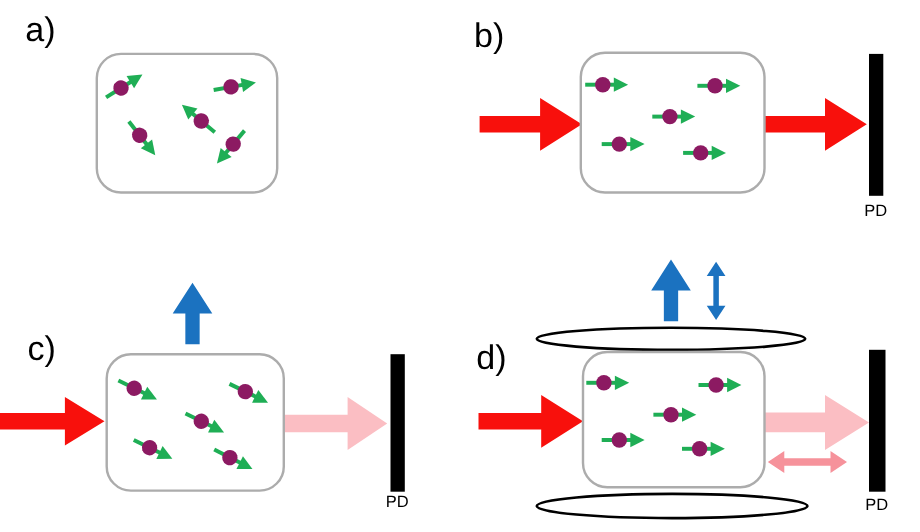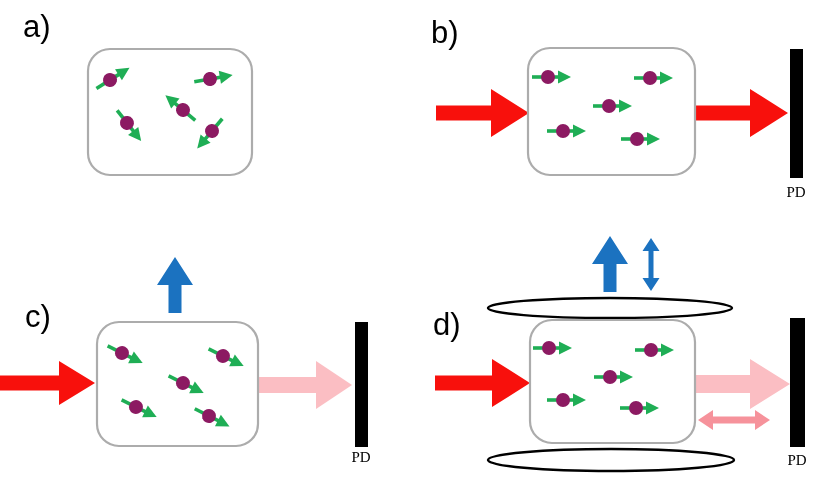--- a/index.html
+++ b/index.html
@@ -1,20 +1,20 @@
 <!DOCTYPE html>
 <html><head>
 <meta charset="utf-8">
 <style>
   html,body{margin:0;padding:0;background:#ffffff;}
   .stage{position:relative;width:836px;height:484px;background:#ffffff;overflow:hidden;
          font-family:"Liberation Sans", sans-serif;}
   #diagram{position:absolute;left:0;top:0;}
   .panel-label{position:absolute;font-size:31px;line-height:1.1;color:#000;}
-  .pd-label{position:absolute;font-size:15px;line-height:1.1;color:#000;width:40px;text-align:center;font-family:Liberation Serif, serif;}
+  .pd-label{position:absolute;font-size:15px;line-height:1.1;color:#000;width:40px;text-align:center;}
   .label-a{left:23px;top:10px;}
   .label-b{left:431px;top:16px;}
   .label-c{left:25px;top:300px;}
   .label-d{left:433px;top:308px;}
   .pd-b{left:776px;top:184px;}
   .pd-c{left:341px;top:449px;}
   .pd-d{left:777px;top:452px;}
 </style>
 </head>
 <body>

